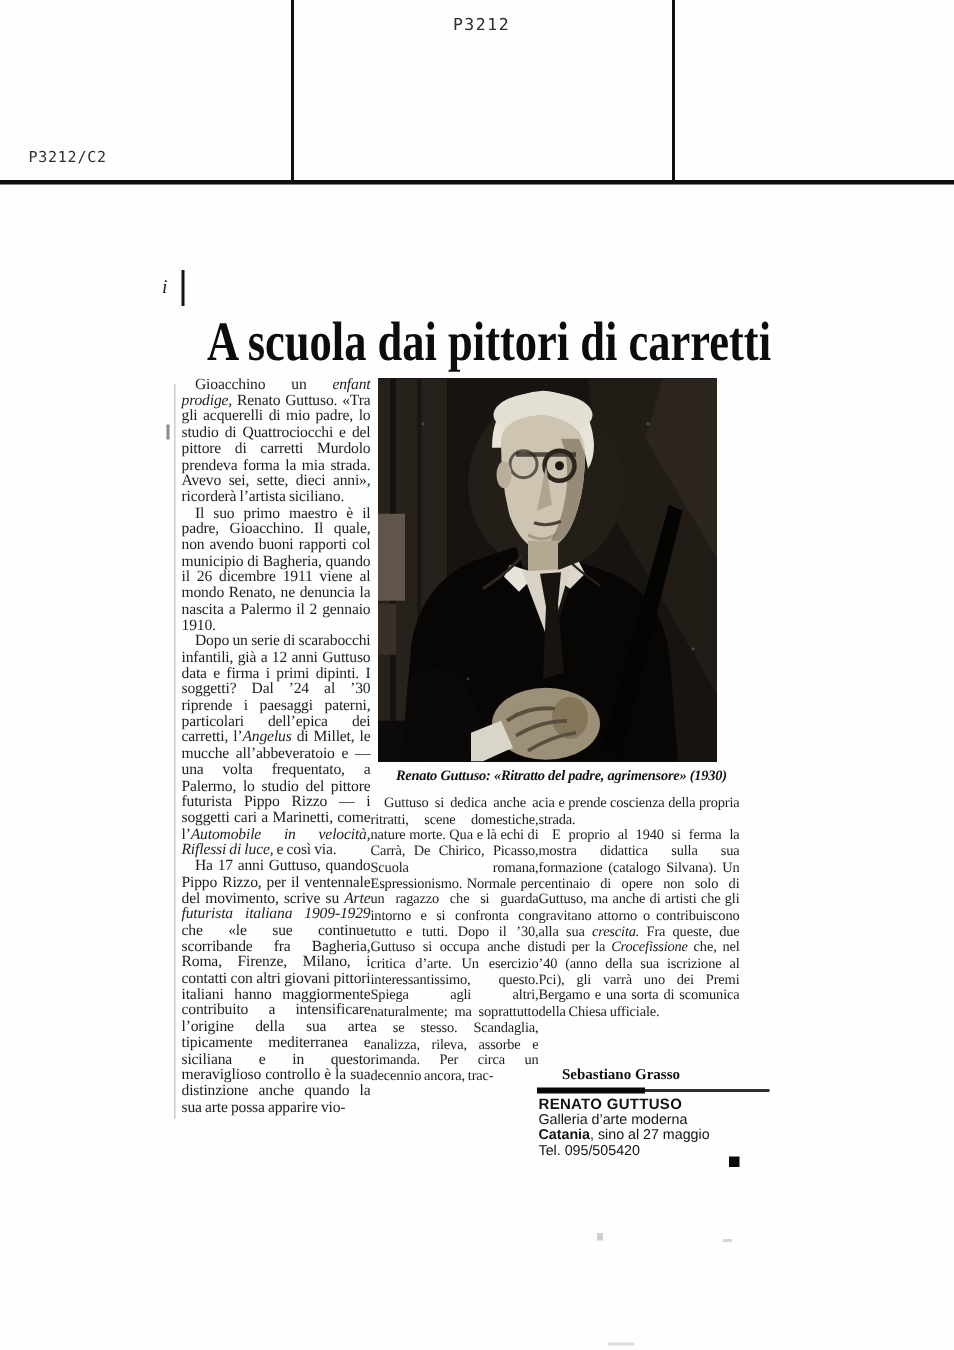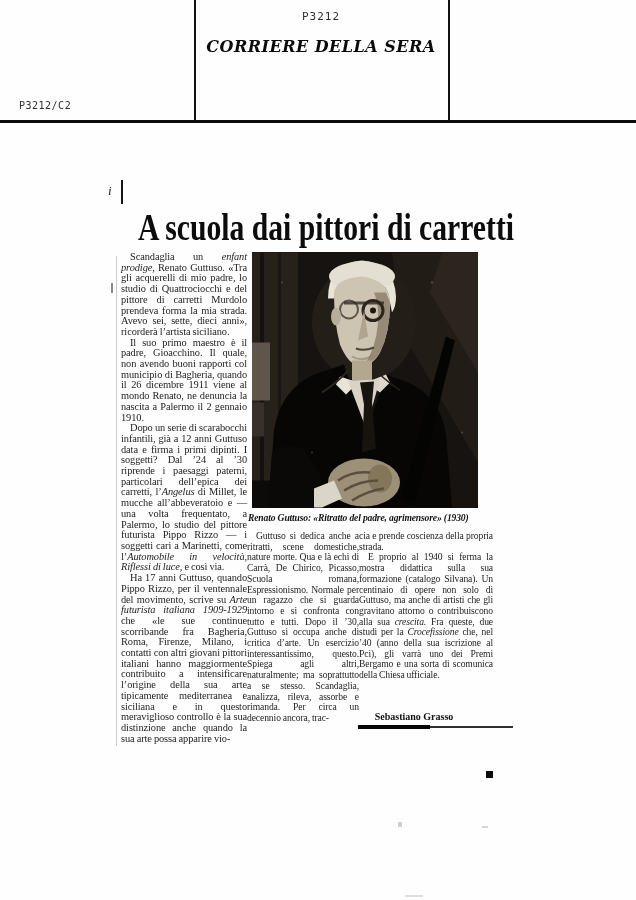--- a/index.html
+++ b/index.html
@@ -38,21 +38,21 @@
   .col p.noindent{text-indent:0;}
   .col1{left:121px;top:252px;width:126px;font-size:10.4px;line-height:10.7px;}
   .col2{left:247px;top:531px;width:112px;font-size:9.6px;line-height:10.7px;}
   .col3{left:359px;top:531px;width:134px;font-size:9.6px;line-height:10.7px;}
 
   .col-rule{position:absolute;left:116px;top:256px;width:1px;height:490px;background:#999;opacity:.5;}
   .margin-tick{position:absolute;left:111px;top:283px;width:2px;height:10px;background:#8a8a8a;}
 
   
   .photo{position:absolute;left:252px;top:252px;width:226px;height:256px;background:#141110;}
-  .caption{position:absolute;left:248px;top:512px;width:248px;white-space:nowrap;
+  .caption{position:absolute;left:264px;top:512px;width:248px;white-space:nowrap;
            font-weight:bold;font-style:italic;font-size:9.6px;letter-spacing:-0.15px;color:#121212;}
 
   
   .byline{position:absolute;left:359px;top:711px;width:134px;box-sizing:border-box;
           padding-right:24px;text-align:center;font-weight:bold;font-size:10px;color:#101010;}
   .rule-thick{position:absolute;left:358px;top:725px;width:72px;height:4px;background:#060606;}
   .rule-thin{position:absolute;left:430px;top:726px;width:83px;height:2px;background:#2f2f2f;}
   .infobox{position:absolute;left:359px;top:732px;width:150px;
            font-family:"Liberation Sans",sans-serif;font-size:9.5px;line-height:10.2px;color:#121212;}
   .ib-title{font-weight:bold;font-size:10px;letter-spacing:0.2px;}
@@ -66,35 +66,34 @@
 </style>
 </head>
 <body>
 
 <div class="page">
 
   <div class="vline l"></div>
   <div class="vline r"></div>
   <div class="hline"></div>
   <div class="code-top">P3212</div>
-  <div class="masthead">CORRIERE DELLA SERA</div>
   <div class="code-side">P3212/C2</div>
 
   <div class="edition-mark">i</div>
   <div class="kicker-divider"></div>
 
   <svg class="headline-svg" width="380" height="46">
     <text x="0" y="36" font-family="Liberation Serif, serif" font-weight="bold" font-size="37" fill="#0c0c0c" textLength="376" lengthAdjust="spacingAndGlyphs">A scuola dai pittori di carretti</text>
   </svg>
 
   <div class="col-rule"></div>
   <div class="margin-tick"></div>
 
   <div class="col col1">
-      <p><span>Scandaglia un </span><i>enfant prodige,</i><span> Renato Guttuso. «Tra gli acquerelli di mio padre, lo studio di Quattrociocchi e del pittore di carretti Murdolo prendeva forma la mia strada. Avevo sei, sette, dieci anni», ricorderà l’artista siciliano.</span></p>
+      <p><span>Gioacchino un </span><i>enfant prodige,</i><span> Renato Guttuso. «Tra gli acquerelli di mio padre, lo studio di Quattrociocchi e del pittore di carretti Murdolo prendeva forma la mia strada. Avevo sei, sette, dieci anni», ricorderà l’artista siciliano.</span></p>
       <p><span>Il suo primo maestro è il padre, Gioacchino. Il quale, non avendo buoni rapporti col municipio di Bagheria, quando il 26 dicembre 1911 viene al mondo Renato, ne denuncia la nascita a Palermo il 2 gennaio 1910.</span></p>
       <p><span>Dopo un serie di scarabocchi infantili, già a 12 anni Guttuso data e firma i primi dipinti. I soggetti? Dal ’24 al ’30 riprende i paesaggi paterni, particolari dell’epica dei carretti, l’</span><i>Angelus</i><span> di Millet, le mucche all’abbeveratoio e — una volta frequentato, a Palermo, lo studio del pittore futurista Pippo Rizzo — i soggetti cari a Marinetti, come l’</span><i>Automobile in velocità, Riflessi di luce,</i><span> e così via.</span></p>
       <p><span>Ha 17 anni Guttuso, quando Pippo Rizzo, per il ventennale del movimento, scrive su </span><i>Arte futurista italiana 1909-1929</i><span> che «le sue continue scorribande fra Bagheria, Roma, Firenze, Milano, i contatti con altri giovani pittori italiani hanno maggiormente contribuito a intensificare l’origine della sua arte tipicamente mediterranea e siciliana e in questo meraviglioso controllo è la sua distinzione anche quando la sua arte possa apparire vio-</span></p>
     </div>
   <div class="col col2">
       <p><span>Guttuso si dedica anche a ritratti, scene domestiche, nature morte. Qua e là echi di Carrà, De Chirico, Picasso, Scuola romana, Espressionismo. Normale per un ragazzo che si guarda intorno e si confronta con tutto e tutti. Dopo il ’30, Guttuso si occupa anche di critica d’arte. Un esercizio interessantissimo, questo. Spiega agli altri, naturalmente; ma soprattutto a se stesso. Scandaglia, analizza, rileva, assorbe e rimanda. Per circa un decennio ancora, trac-</span></p>
     </div>
   <div class="col col3">
       <p class="noindent"><span>cia e prende coscienza della propria strada.</span></p>
       <p><span>E proprio al 1940 si ferma la mostra didattica sulla sua formazione (catalogo Silvana). Un centinaio di opere non solo di Guttuso, ma anche di artisti che gli gravitano attorno o contribuiscono alla sua </span><i>crescita.</i><span> Fra queste, due studi per la </span><i>Crocefissione</i><span> che, nel ’40 (anno della sua iscrizione al Pci), gli varrà uno dei Premi Bergamo e una sorta di scomunica della Chiesa ufficiale.</span></p>
@@ -144,19 +143,25 @@
         <circle cx="60" cy="200" r="1"></circle>
           <circle cx="210" cy="180" r="1"></circle>
       </g>
     </svg>
   </div>
   <div class="caption">Renato Guttuso: «Ritratto del padre, agrimensore» (1930)</div>
 
   <div class="byline">Sebastiano Grasso</div>
   <div class="rule-thick"></div>
   <div class="rule-thin"></div>
+  <div class="infobox">
+    <div class="ib-title">RENATO GUTTUSO</div>
+    <div class="ib-line">Galleria d’arte moderna</div>
+    <div class="ib-line"><b>Catania</b><span>, sino al 27 maggio</span></div>
+    <div class="ib-line">Tel. 095/505420</div>
+  </div>
   <div class="end-square"></div>
 
   <div class="speck s1"></div>
   <div class="speck s2"></div>
   <div class="speck s3"></div>
 
 </div>
 
 </body></html>

